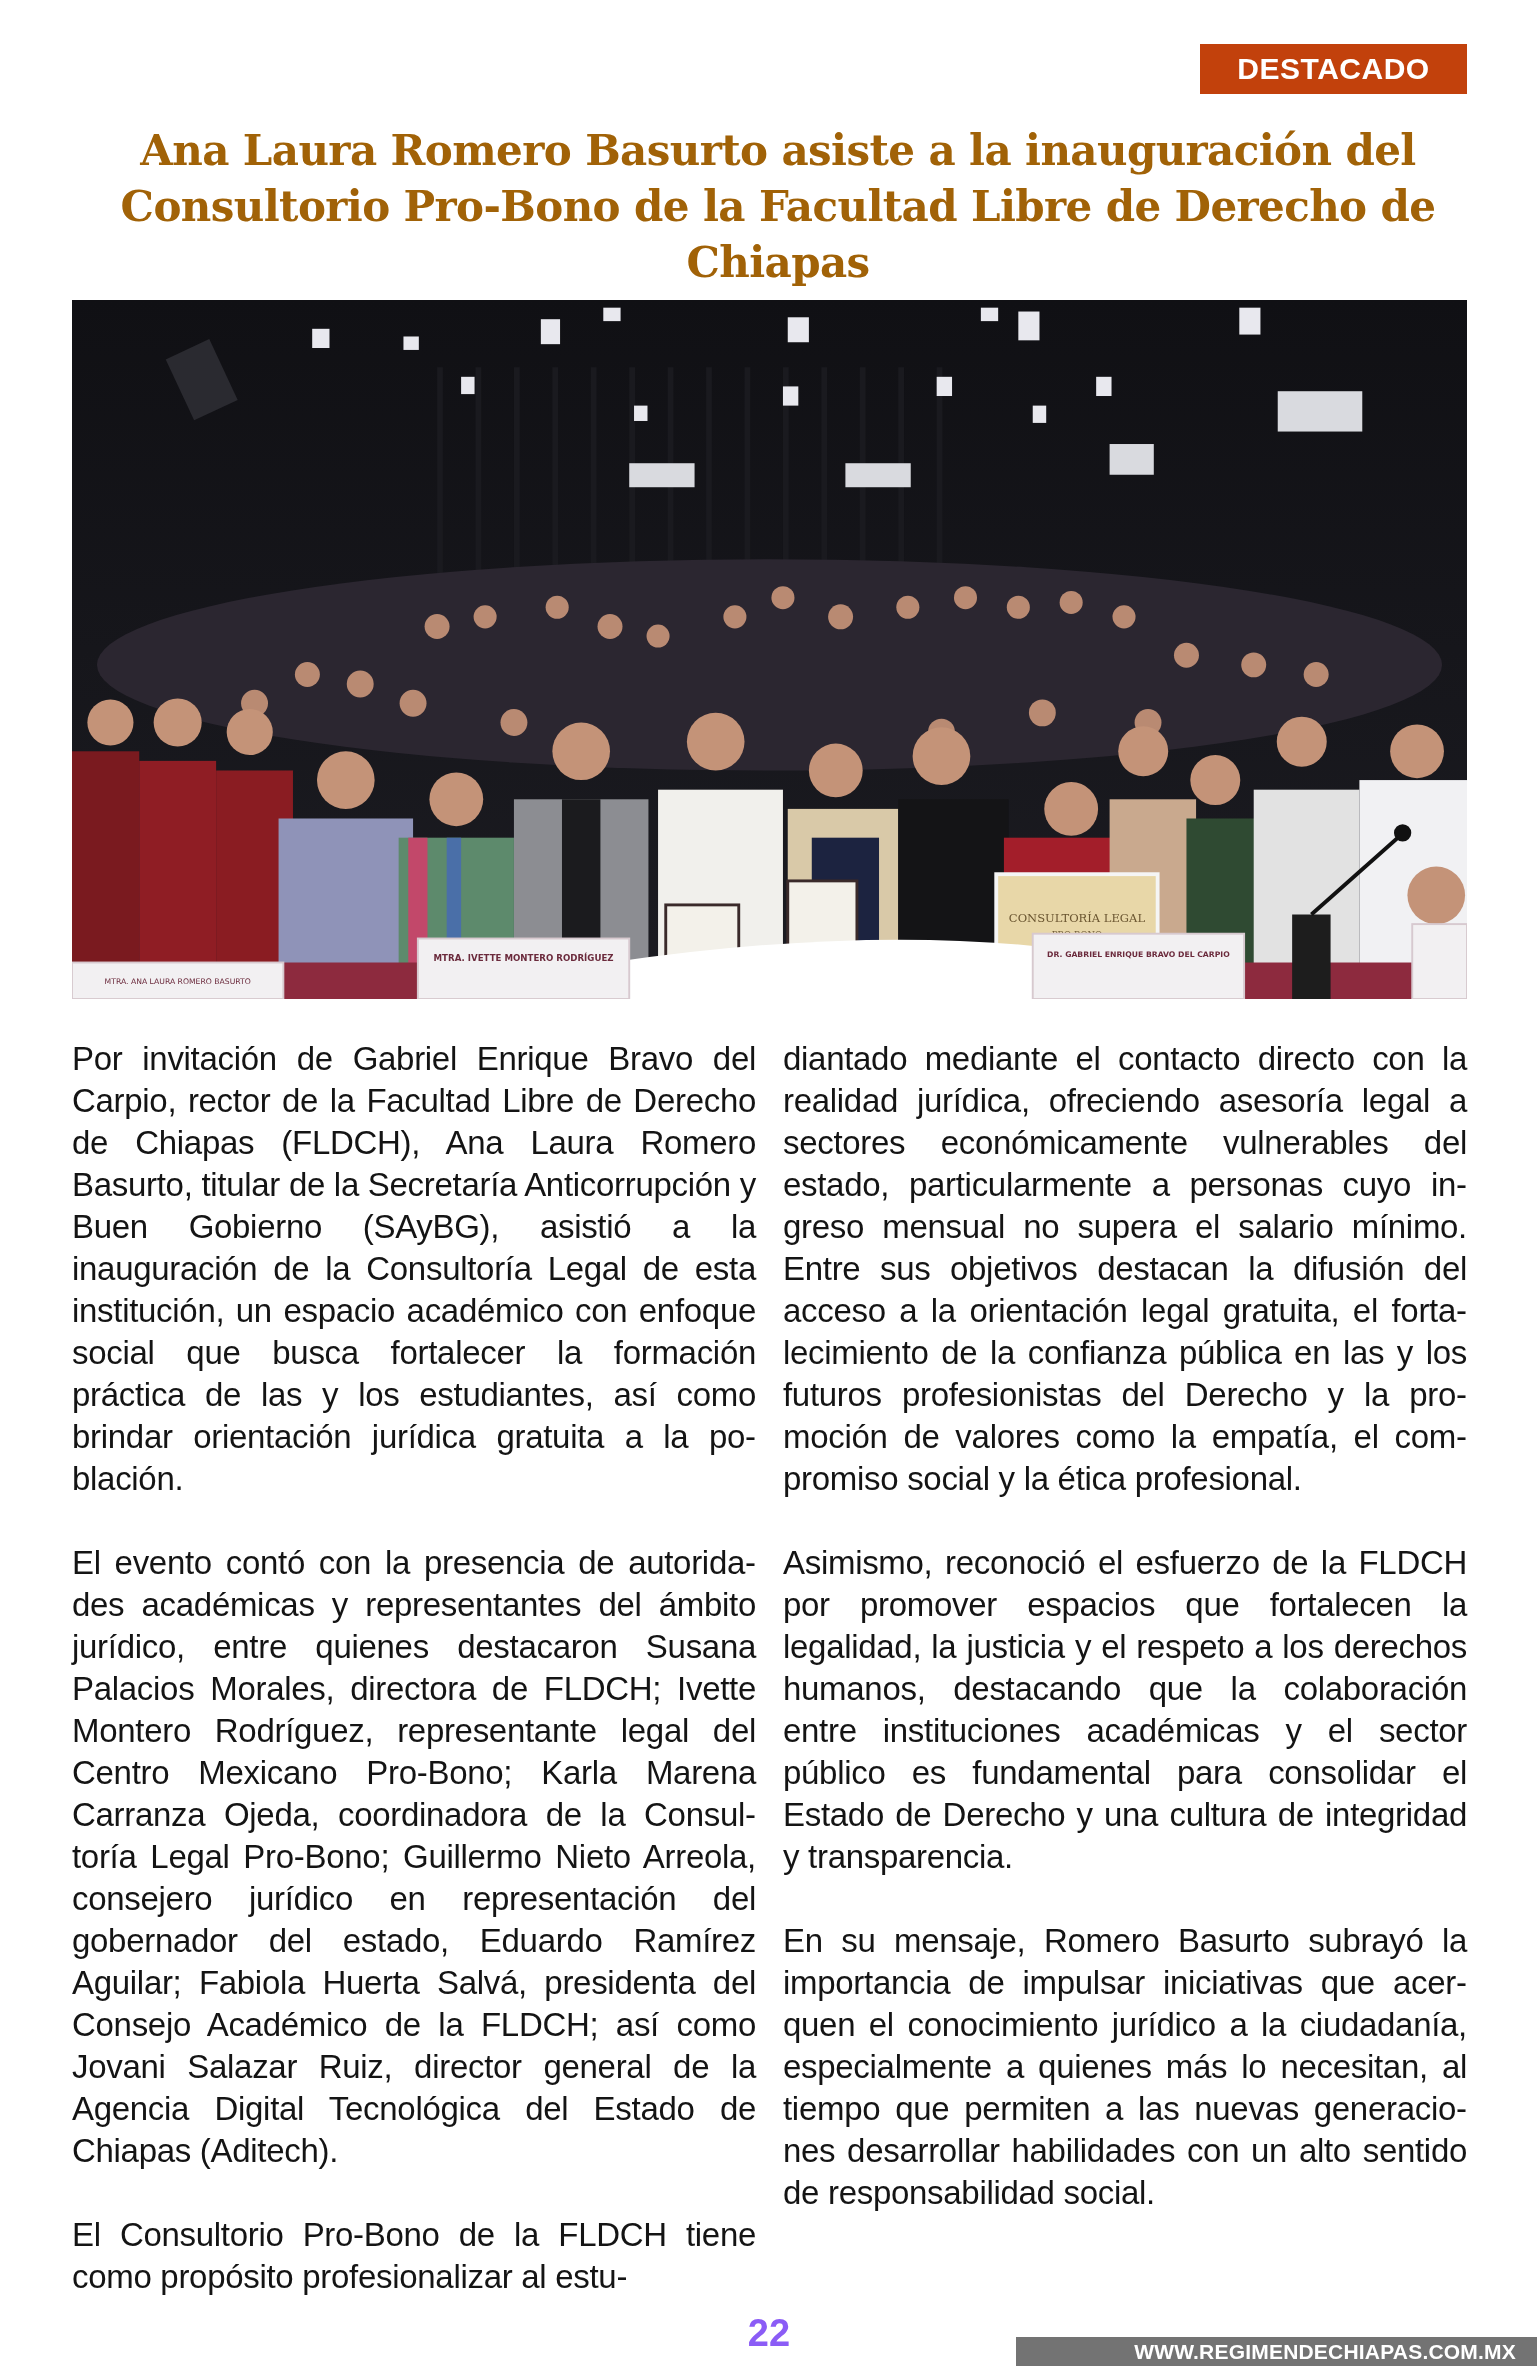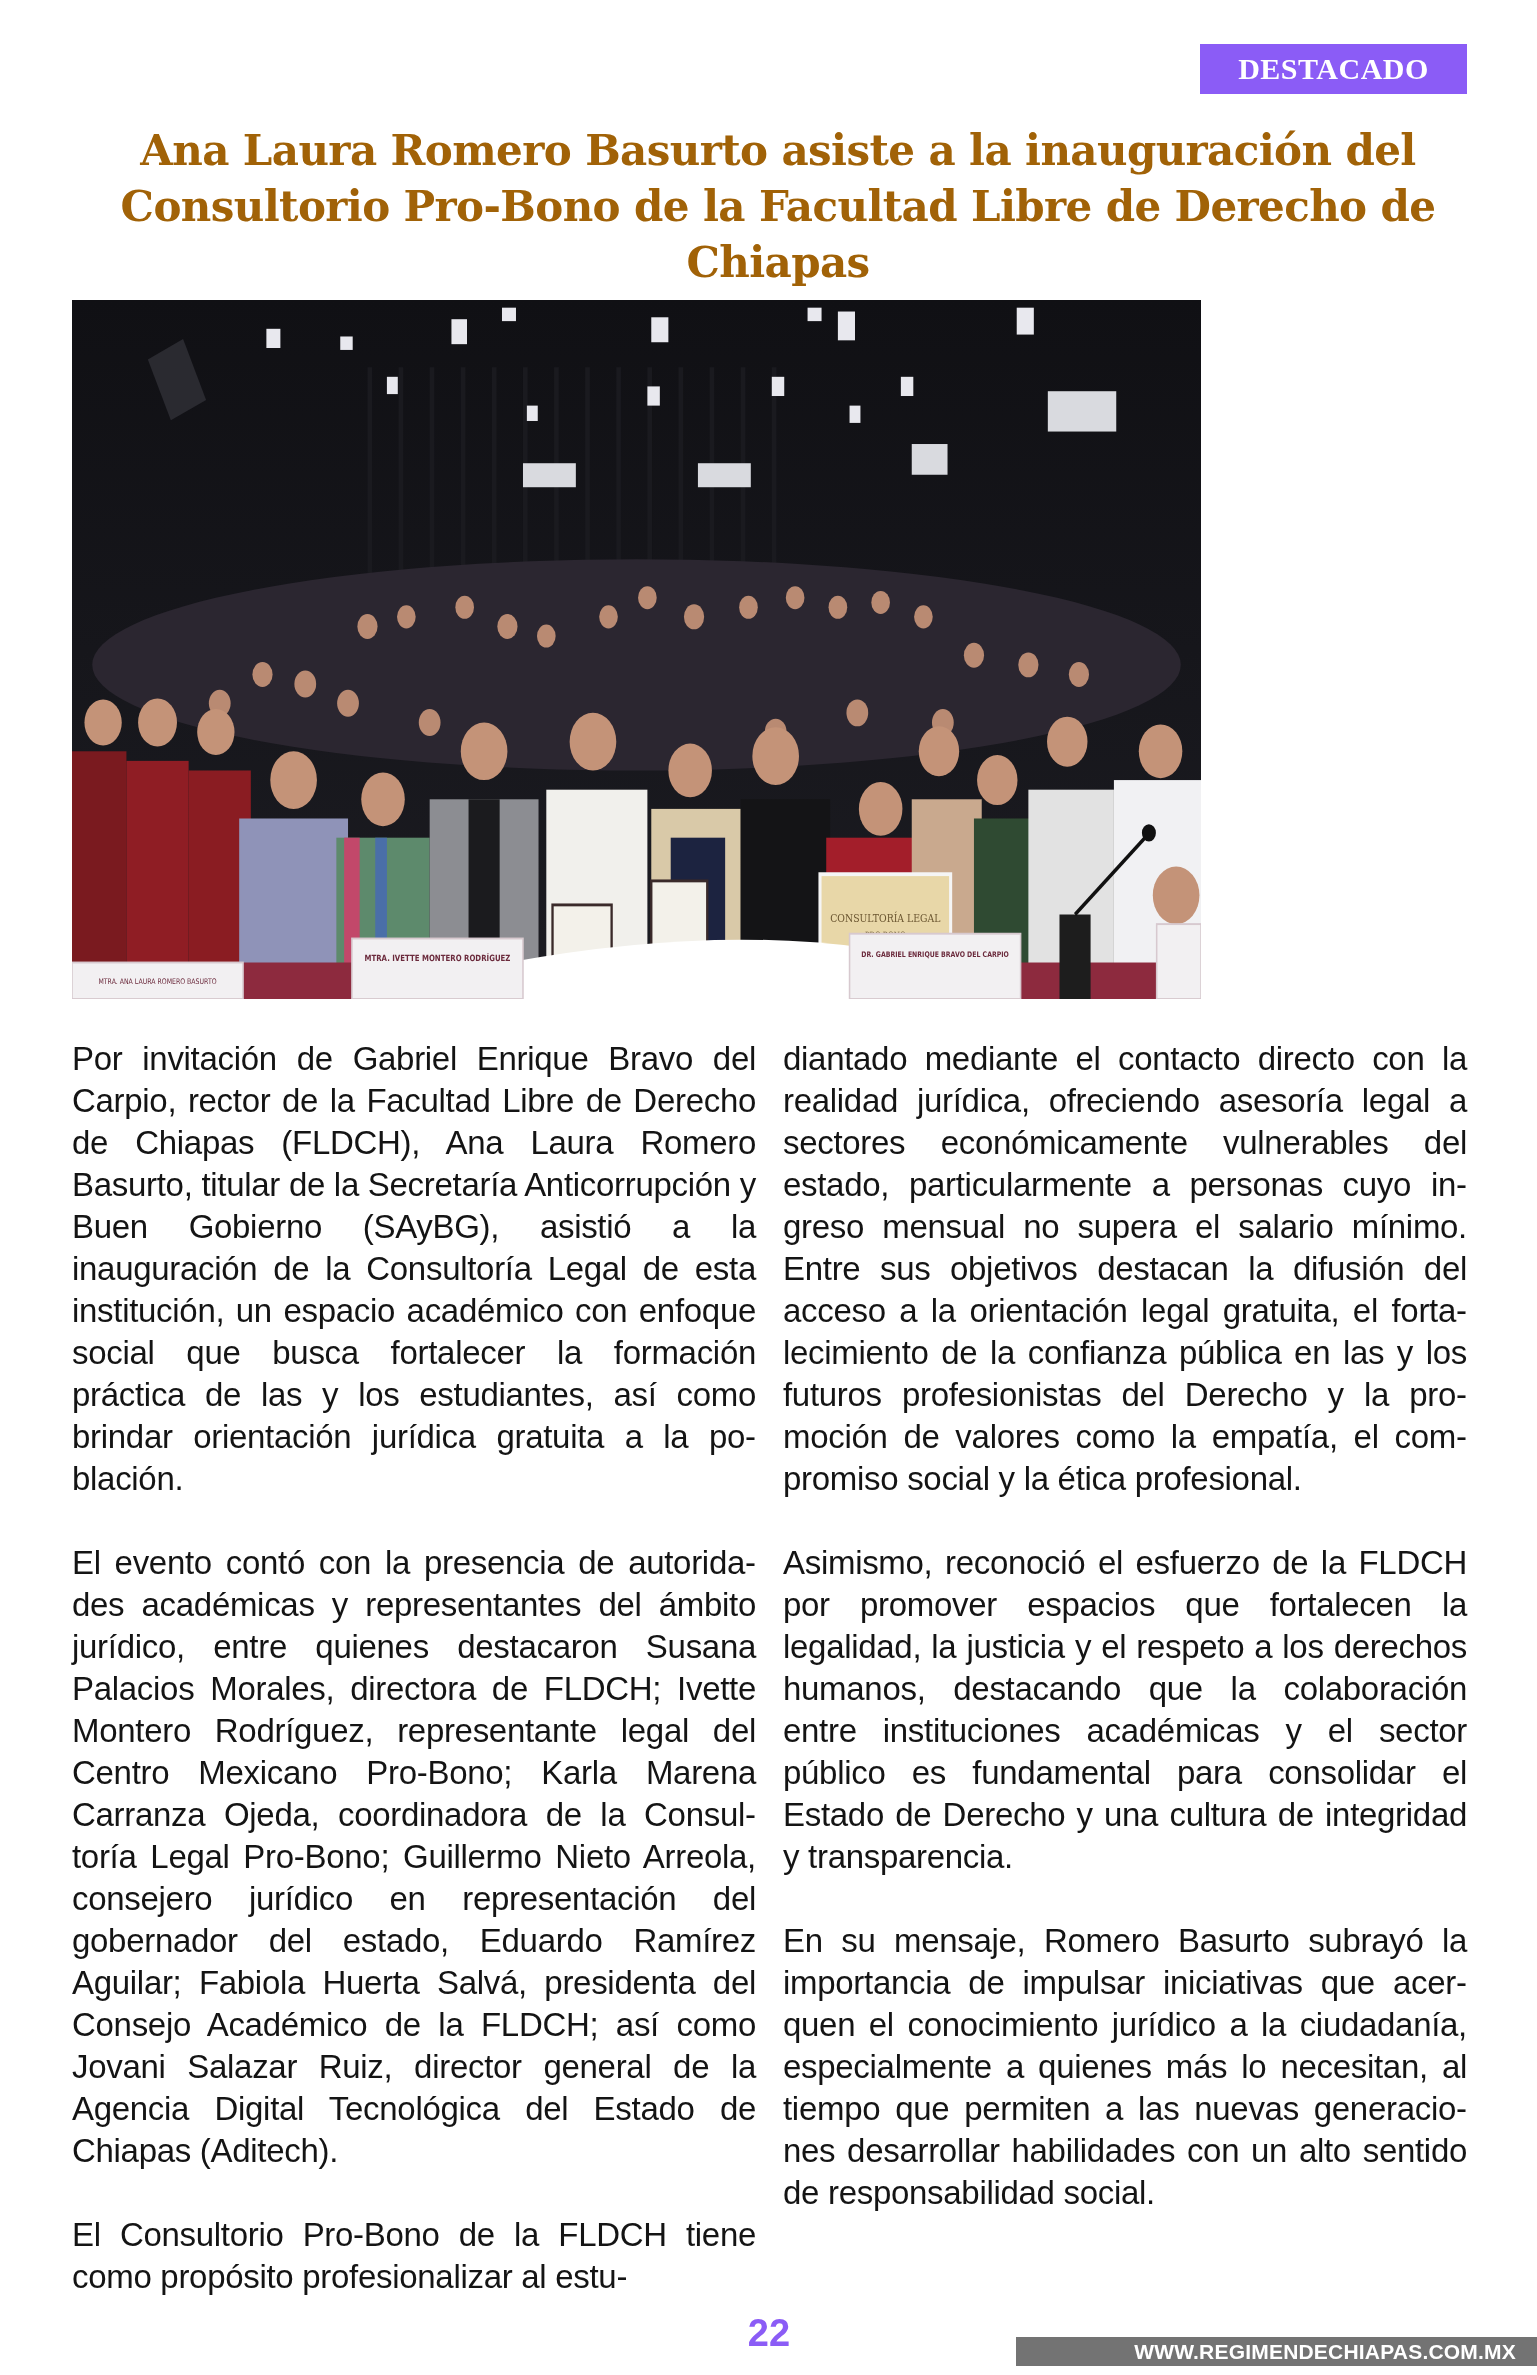--- a/index.html
+++ b/index.html
@@ -2,31 +2,31 @@
 <html><head>
 <meta charset="utf-8">
 <style>
   html, body { margin: 0; padding: 0; background: #ffffff; }
   body {
     width: 1537px; height: 2376px; position: relative; overflow: hidden;
     font-family: "Liberation Sans", sans-serif; color: #141414;
   }
   .badge {
     position: absolute; left: 1200px; top: 44px; width: 267px; height: 50px;
-    background: #8b5cf6; color: #ffffff; display: flex; align-items: center; justify-content: center;
-    font-family: Liberation Serif, serif; font-weight: bold; font-size: 30px; letter-spacing: 0.5px;
+    background: #c2410c; color: #ffffff; display: flex; align-items: center; justify-content: center;
+    font-family: Liberation Sans, sans-serif; font-weight: bold; font-size: 30px; letter-spacing: 0.5px;
   }
   .headline {
     position: absolute; left: 86px; top: 113px; width: 1364px; margin: 10px;
     text-align: center; color: #a16207;
     font-family: "DejaVu Serif", serif; font-weight: bold; font-size: 42px; line-height: 56px;
     letter-spacing: -0.6px;
   }
   .photo {
-    position: absolute; left: 72px; top: 300px; width: 1129px; height: 699px; overflow: hidden;
+    position: absolute; left: 72px; top: 300px; width: 1395px; height: 699px; overflow: hidden;
     background: #eab308;
   }
   .photo svg { display: block; width: 100%; height: 100%; }
   .col {
     position: absolute; top: 1038px; width: 684px;
     font-size: 33px; line-height: 42px; text-align: justify; hyphens: manual;
     letter-spacing: -0.3px;
   }
   .col.left { left: 72px; }
   .col.right { left: 783px; }

